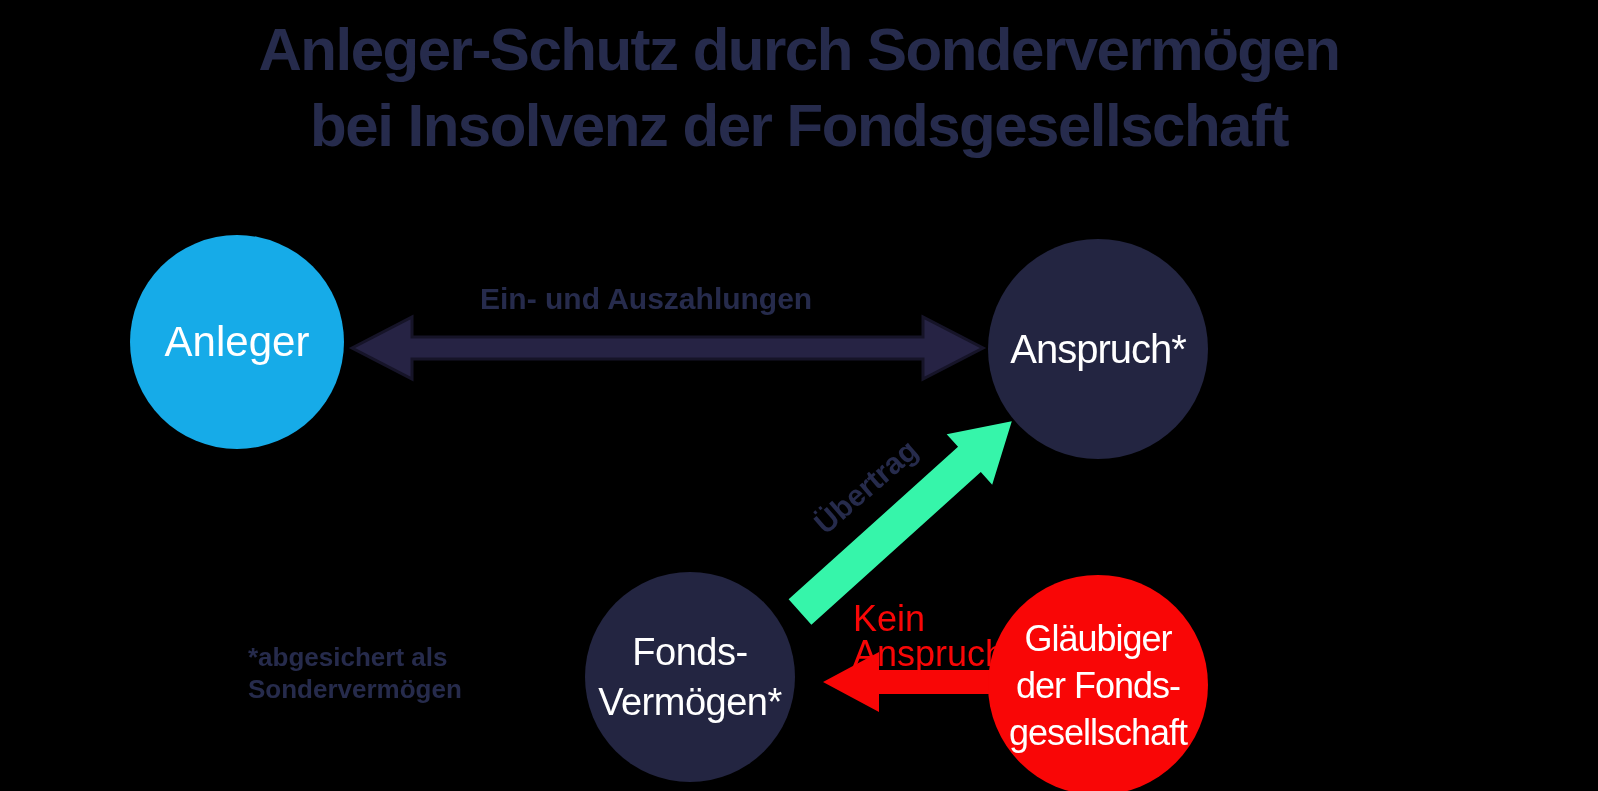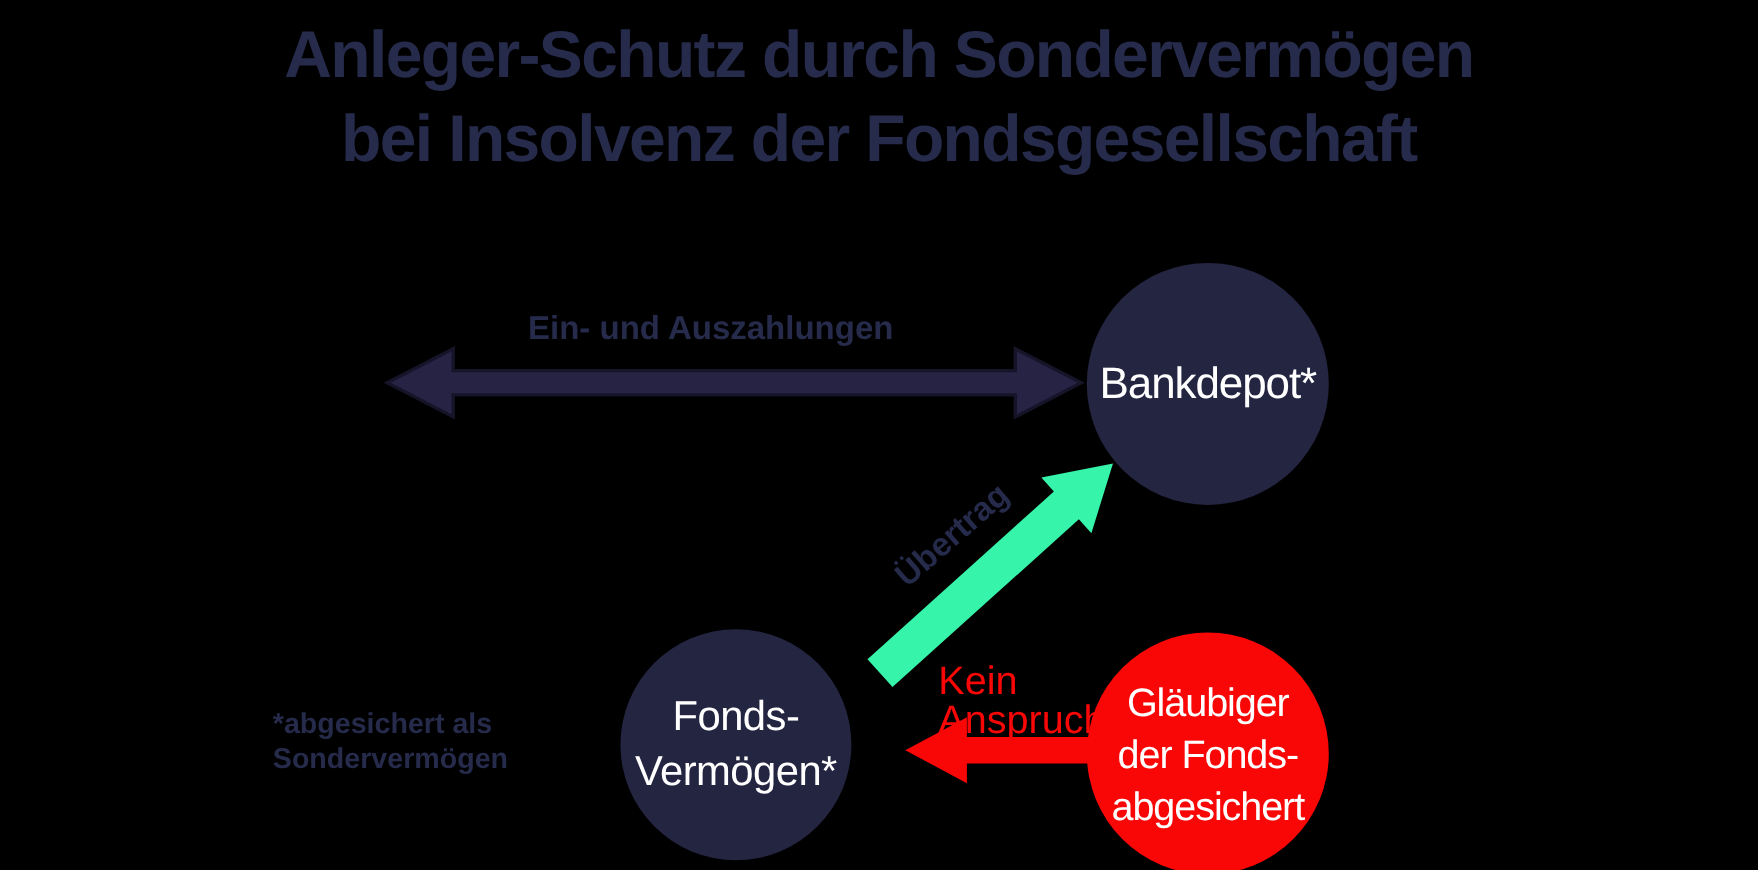--- a/index.html
+++ b/index.html
@@ -49,21 +49,21 @@
     font-size: 42px;
   }
   .node-bankdepot {
     left: 988px; top: 239px;
     width: 220px; height: 220px;
     background: var(--node-dark, #232541);
     font-size: 40px;
     letter-spacing: -1px;
   }
   .node-fonds {
-    left: 564px; top: 572px;
+    left: 585px; top: 572px;
     width: 210px; height: 210px;
     background: var(--node-dark, #232541);
     font-size: 38px;
     line-height: 50px;
     letter-spacing: -0.5px;
   }
   .node-glaeubiger {
     left: 988px; top: 575px;
     width: 220px; height: 220px;
     background: var(--node-red, #f90606);
@@ -140,32 +140,35 @@
     <path class="edge-red" d="M 823 682 L 879 652 L 879 670 L 1002 670 L 1002 694 L 879 694 L 879 712 Z"></path>
   </svg>
 
   <div class="edge-label label-ein-aus">Ein- und Auszahlungen</div>
 
   <div class="edge-label label-uebertrag">Übertrag</div>
 
   <div class="edge-label label-kein">Kein
 Anspruch</div>
 
+  <div class="node node-anleger">
+    <span>Anleger</span>
+  </div>
 
   <div class="node node-bankdepot">
-    <span>Bankdepot*</span>
+    <span>Anspruch*</span>
   </div>
 
   <div class="node node-fonds">
     <span>Fonds-
 Vermögen*</span>
   </div>
 
   <div class="node node-glaeubiger">
     <span>Gläubiger
 der Fonds-
-abgesichert</span>
+gesellschaft</span>
   </div>
 
   <div class="footnote">*abgesichert als
 Sondervermögen</div>
 
 </div>
 
 </body></html>

